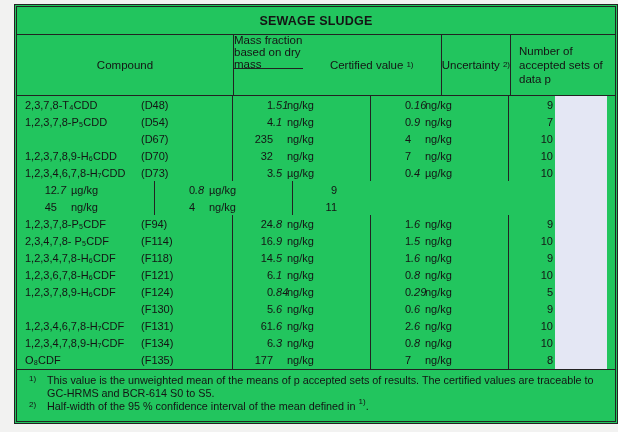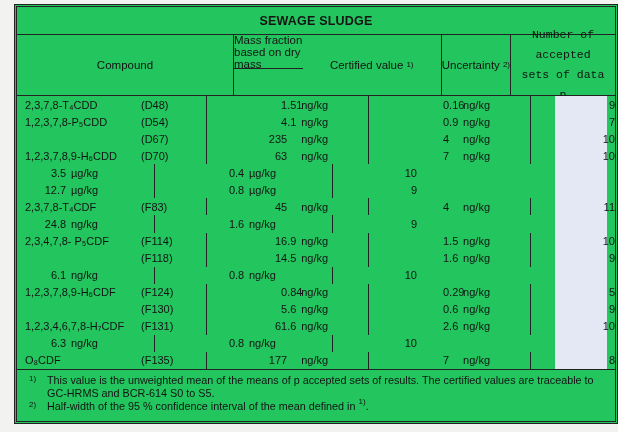--- a/index.html
+++ b/index.html
@@ -34,37 +34,37 @@
   .h-mass-top {
     height:33px; border-bottom:1px solid #222;
     display:flex; align-items:center; justify-content:center;
   }
   .h-mass-bottom { flex:1; display:flex; }
   .h-cert { width:138px; border-right:1px solid #222; }
   .h-cert, .h-unc { display:flex; align-items:center; justify-content:center; }
   .h-unc { flex:1; }
   .h-p {
     flex:1; display:flex; align-items:center; justify-content:center;
-    text-align:center; padding:0 8px; line-height:20px;font-family:Liberation Mono, monospace;
+    text-align:left; padding:0 8px; line-height:14px;
   }
   sup.ref { font-size:8px; vertical-align:6px; margin-left:3px; line-height:0; }
   
   .data-area { flex:1; display:flex; flex-direction:column; position:relative; }
   .p-highlight {
     position:absolute; left:538px; top:0; bottom:0; width:52px;
     z-index:0;
   }
-  .row { flex:1; display:flex; align-items:center; font-size:11px; position:relative; z-index:1;gap:40px; }
+  .row { flex:1; display:flex; align-items:center; font-size:11px; position:relative; z-index:1; }
   .cell { height:100%; display:flex; align-items:center; box-sizing:border-box; }
   .c-compound { width:216px; border-right:1px solid #222; padding-left:8px; position:relative; }
   .c-code { position:absolute; left:124px; }
   .c-val, .c-unc { width:138px; border-right:1px solid #222; padding-left:8px; }
   .split-num { display:inline-flex; white-space:pre; }
   .split-num .ni { display:inline-block; width:32px; text-align:right; }
-  .split-num .nf { display:inline-block; width:14px; text-align:left; }
+  .split-num .nf { display:inline-block; width:14px; text-align:left;font-style:italic; }
   .c-p { flex:1; }
   .pnum { display:block; width:44px; text-align:right; }
   
   .footnotes {
     height:52px; border-top:1px solid #222;
     padding:4px 10px 0 12px;
     font-size:10.8px; line-height:13px;
     box-sizing:border-box;
   }
   .fn { position:relative; padding-left:18px; }
@@ -150,33 +150,37 @@
       <span class="pnum">10</span>
     </div>
   </div>
 
   <div class="row">
     <div class="cell c-compound">
       <span>1,2,3,7,8,9-H₆CDD</span>
       <span class="c-code">(D70)</span>
     </div>
     <div class="cell c-val">
-      <span class="split-num"><span class="ni">63</span><span class="nf"></span></span>
+      <span class="split-num"><span class="ni">32</span><span class="nf"></span></span>
       <span>ng/kg</span>
     </div>
     <div class="cell c-unc">
       <span class="split-num"><span class="ni">7</span><span class="nf"></span></span>
       <span>ng/kg</span>
     </div>
     <div class="cell c-p">
       <span class="pnum">10</span>
     </div>
   </div>
 
   <div class="row">
+    <div class="cell c-compound">
+      <span>1,2,3,4,6,7,8-H₇CDD</span>
+      <span class="c-code">(D73)</span>
+    </div>
     <div class="cell c-val">
       <span class="split-num"><span class="ni">3</span><span class="nf">.5</span></span>
       <span>µg/kg</span>
     </div>
     <div class="cell c-unc">
       <span class="split-num"><span class="ni">0</span><span class="nf">.4</span></span>
       <span>µg/kg</span>
     </div>
     <div class="cell c-p">
       <span class="pnum">10</span>
@@ -191,38 +195,38 @@
     <div class="cell c-unc">
       <span class="split-num"><span class="ni">0</span><span class="nf">.8</span></span>
       <span>µg/kg</span>
     </div>
     <div class="cell c-p">
       <span class="pnum">9</span>
     </div>
   </div>
 
   <div class="row">
-    <div class="cell c-compound">
-      <span>2,3,7,8-T₄CDF</span>
-      <span class="c-code">(F83)</span>
-    </div>
     <div class="cell c-val">
       <span class="split-num"><span class="ni">45</span><span class="nf"></span></span>
       <span>ng/kg</span>
     </div>
     <div class="cell c-unc">
       <span class="split-num"><span class="ni">4</span><span class="nf"></span></span>
       <span>ng/kg</span>
     </div>
     <div class="cell c-p">
       <span class="pnum">11</span>
     </div>
   </div>
 
   <div class="row">
+    <div class="cell c-compound">
+      <span>1,2,3,7,8-P₅CDF</span>
+      <span class="c-code">(F94)</span>
+    </div>
     <div class="cell c-val">
       <span class="split-num"><span class="ni">24</span><span class="nf">.8</span></span>
       <span>ng/kg</span>
     </div>
     <div class="cell c-unc">
       <span class="split-num"><span class="ni">1</span><span class="nf">.6</span></span>
       <span>ng/kg</span>
     </div>
     <div class="cell c-p">
       <span class="pnum">9</span>
@@ -242,36 +246,41 @@
       <span class="split-num"><span class="ni">1</span><span class="nf">.5</span></span>
       <span>ng/kg</span>
     </div>
     <div class="cell c-p">
       <span class="pnum">10</span>
     </div>
   </div>
 
   <div class="row">
     <div class="cell c-compound">
+      <span>1,2,3,4,7,8-H₆CDF</span>
       <span class="c-code">(F118)</span>
     </div>
     <div class="cell c-val">
       <span class="split-num"><span class="ni">14</span><span class="nf">.5</span></span>
       <span>ng/kg</span>
     </div>
     <div class="cell c-unc">
       <span class="split-num"><span class="ni">1</span><span class="nf">.6</span></span>
       <span>ng/kg</span>
     </div>
     <div class="cell c-p">
       <span class="pnum">9</span>
     </div>
   </div>
 
   <div class="row">
+    <div class="cell c-compound">
+      <span>1,2,3,6,7,8-H₆CDF</span>
+      <span class="c-code">(F121)</span>
+    </div>
     <div class="cell c-val">
       <span class="split-num"><span class="ni">6</span><span class="nf">.1</span></span>
       <span>ng/kg</span>
     </div>
     <div class="cell c-unc">
       <span class="split-num"><span class="ni">0</span><span class="nf">.8</span></span>
       <span>ng/kg</span>
     </div>
     <div class="cell c-p">
       <span class="pnum">10</span>
@@ -325,20 +334,24 @@
     <div class="cell c-unc">
       <span class="split-num"><span class="ni">2</span><span class="nf">.6</span></span>
       <span>ng/kg</span>
     </div>
     <div class="cell c-p">
       <span class="pnum">10</span>
     </div>
   </div>
 
   <div class="row">
+    <div class="cell c-compound">
+      <span>1,2,3,4,7,8,9-H₇CDF</span>
+      <span class="c-code">(F134)</span>
+    </div>
     <div class="cell c-val">
       <span class="split-num"><span class="ni">6</span><span class="nf">.3</span></span>
       <span>ng/kg</span>
     </div>
     <div class="cell c-unc">
       <span class="split-num"><span class="ni">0</span><span class="nf">.8</span></span>
       <span>ng/kg</span>
     </div>
     <div class="cell c-p">
       <span class="pnum">10</span>

